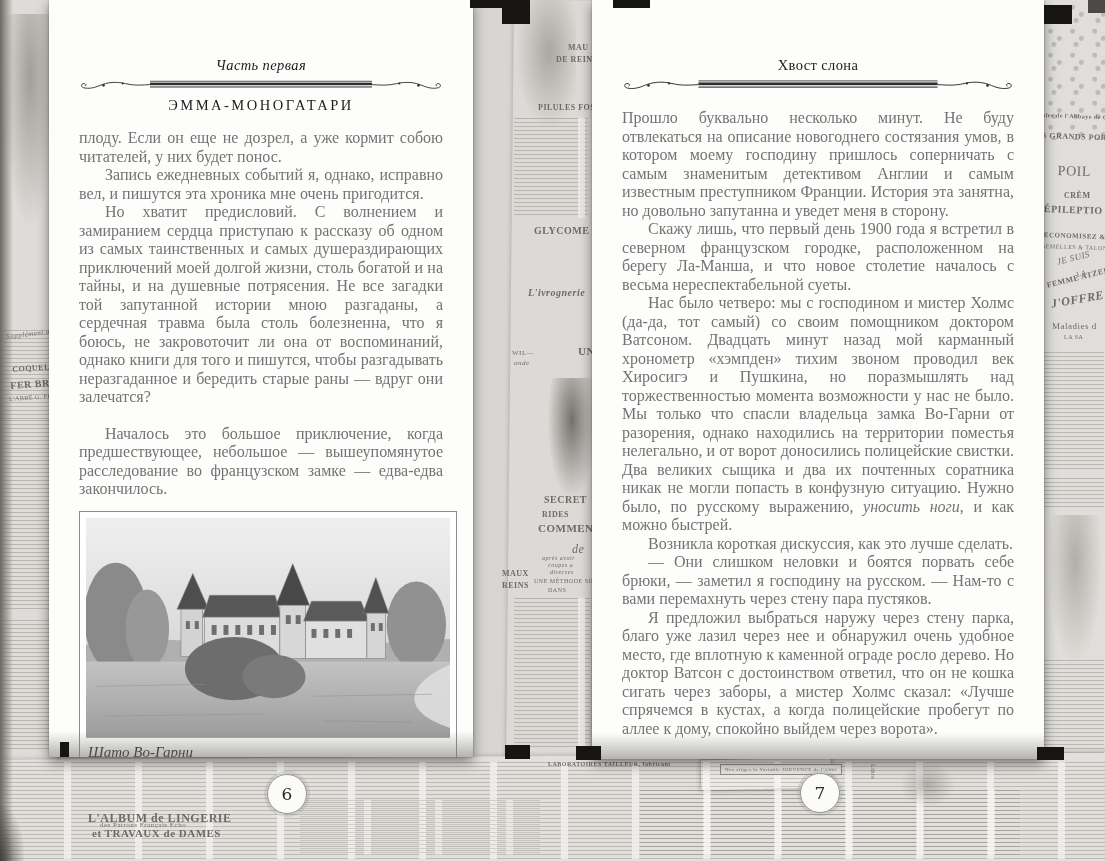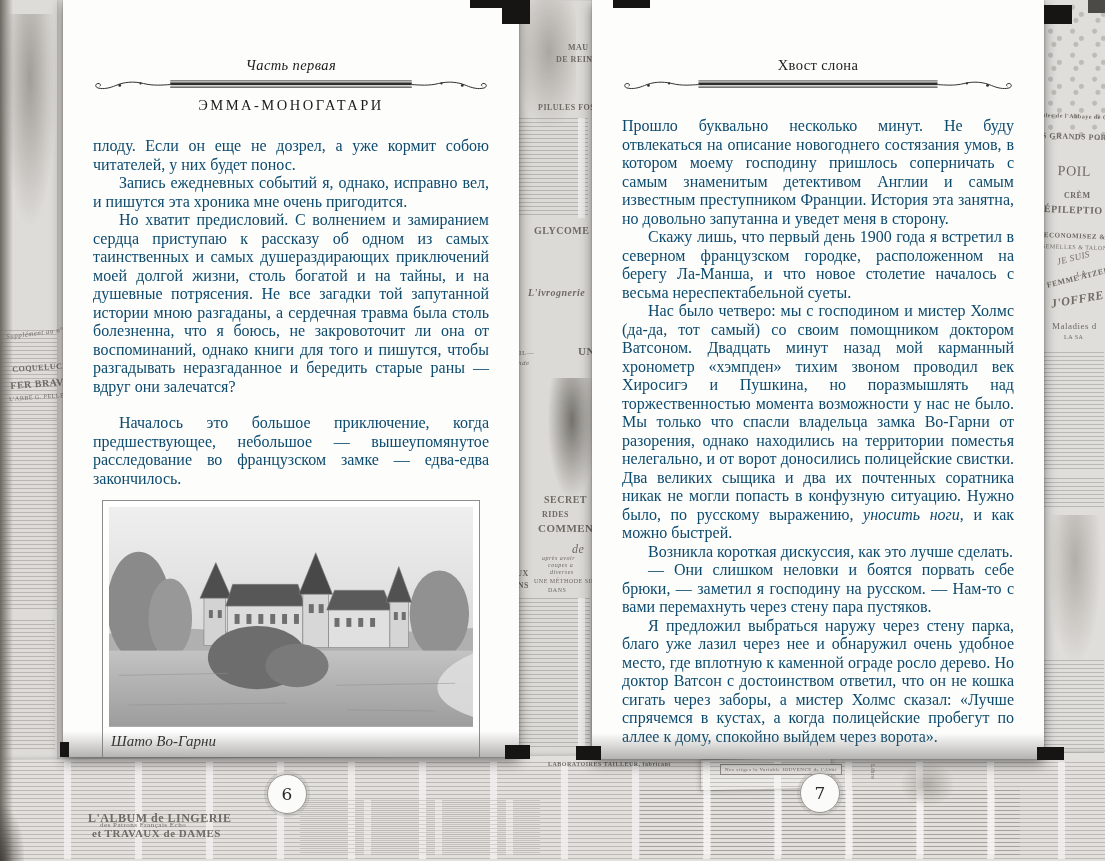--- a/index.html
+++ b/index.html
@@ -13,31 +13,31 @@
   .blob{position:absolute;filter:blur(.6px);}
   .frag{position:absolute;color:#6e6b65;font-family:"Liberation Serif",serif;
         letter-spacing:.5px;white-space:nowrap;transform-origin:left top;line-height:1;}
   .frag-box{border:1px solid #8f8c86;padding:2px 4px;background:#e6e4e0;}
 
   
   .page{position:absolute;top:0;background:#fdfdfc;z-index:2;overflow:hidden;
         box-shadow:0 5px 12px rgba(0,0,0,.45), 0 0 2px rgba(0,0,0,.3);}
   .page::after{content:"";position:absolute;left:0;right:0;bottom:0;height:26px;
         background:linear-gradient(180deg, rgba(120,118,114,0) 0%, rgba(120,118,114,.55) 100%);}
-  .page-left{left:63px;width:456px;height:757px;}
+  .page-left{left:49px;width:424px;height:757px;}
   .page-right{left:592px;width:452px;height:759px;}
   .page-inner{position:absolute;left:30px;right:30px;top:0;bottom:0;}
 
   .running-head{margin-top:57px;text-align:center;color:#1c1c1c;}
   .rh-line1{font-size:14.5px;letter-spacing:.4px;}
   .rh-line1.italic{font-style:italic;}
   .rh-line2{font-size:14.5px;letter-spacing:2.5px;margin-top:3px;}
   .divider{display:block;width:100%;height:18px;margin-top:2px;}
 
-  .body-text{margin-top:23px;font-size:16px;line-height:18.5px;color:#0c4a6e;
+  .body-text{margin-top:15px;font-size:16px;line-height:18.5px;color:#737373;
              text-align:justify;}
   .body-text p{margin:0;text-indent:26px;}
   .body-text p.noindent{text-indent:0;}
   .body-text p.gap{margin-top:18px;}
 
   .figure{margin:12px auto 0;width:378px;border:1px solid #8d8d8d;background:#fff;
           padding:6px 6px 6px 6px;box-sizing:border-box;}
   .figure svg{display:block;width:100%;height:220px;background:#e9e9e9;}
   .figcaption{font-style:italic;font-size:15px;color:#222;margin:6px 2px 2px 2px;}
 

